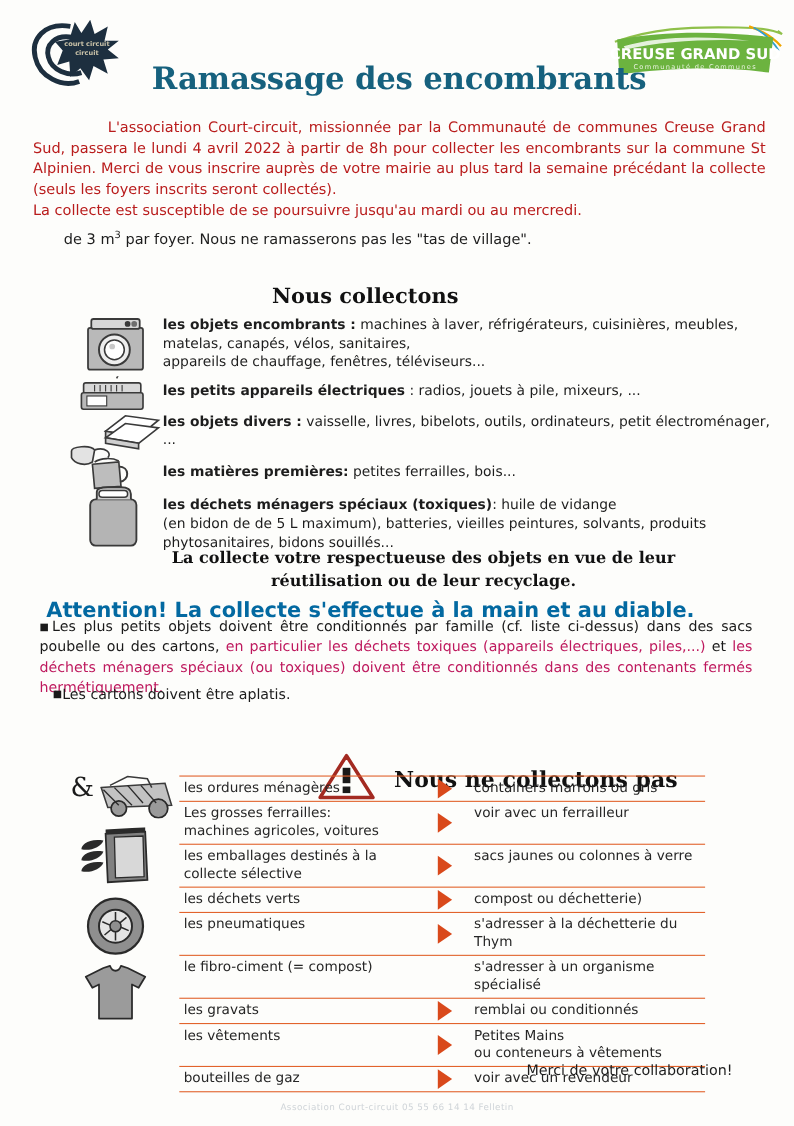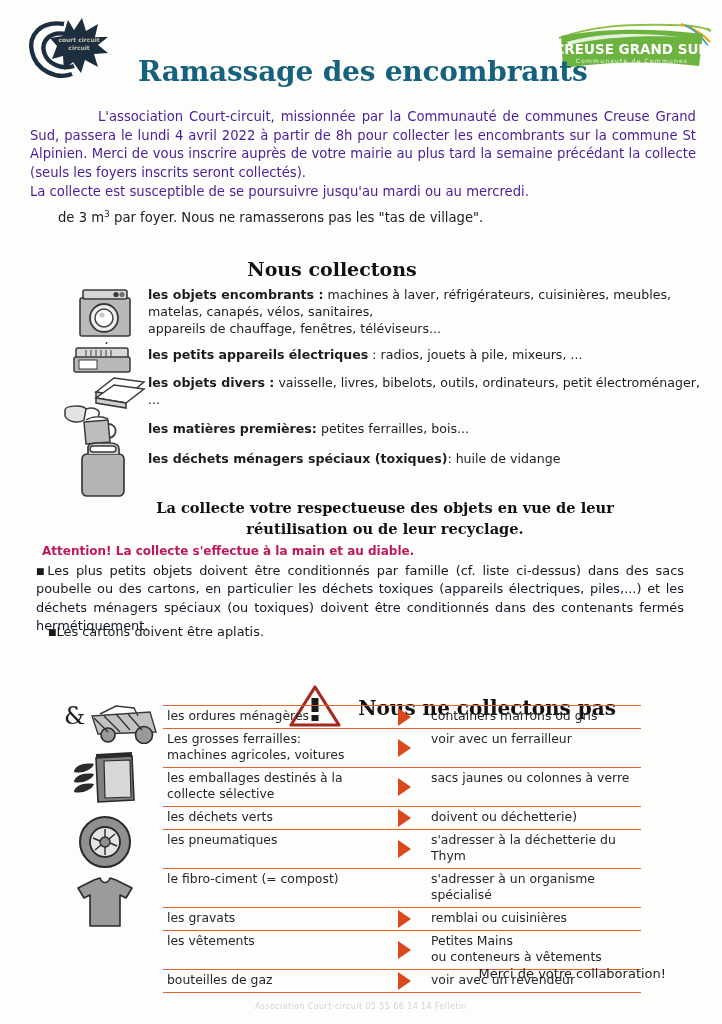--- a/index.html
+++ b/index.html
@@ -25,21 +25,21 @@
     letter-spacing:-0.2px;
     color:#16617e;
     white-space:nowrap;
     margin-left:32px;
   }
 
   
   .intro{
     position:absolute;left:30px;top:108px;width:666px;
     font-size:13.2px;line-height:1.42;text-align:justify;
-    color:#4c1d95;
+    color:#b91c1c;
   }
   .intro p{margin:0;}
   .intro .ind{text-indent:68px;}
 
   .limit{
     position:absolute;left:58px;top:208px;width:620px;
     font-size:13.2px;line-height:1.45;color:#1d1d1d;
   }
   .limit p{margin:0;}
   sup{font-size:9px;vertical-align:super;}
@@ -60,29 +60,29 @@
 
   
   .respect{
     position:absolute;left:150px;top:498px;width:470px;
     text-align:center;
     font-family:"DejaVu Serif", serif;font-weight:bold;font-size:14.6px;line-height:1.42;
     color:#111;
   }
   .attention{
     position:absolute;left:42px;top:544px;
-    font-size:12px;font-weight:bold;color:#be185d;
+    font-size:19px;font-weight:bold;color:#0369a1;
   }
   .bullets{
     position:absolute;left:36px;top:562px;width:648px;
     font-size:12.9px;line-height:1.42;text-align:justify;
   }
   .bullets p{margin:0;}
   .bul{font-size:9px;vertical-align:1px;}
-  .org{color:#0f172a;}
+  .org{color:#be185d;}
   .last-bullet{position:absolute;left:48px;top:624px;font-size:12.9px;}
 
   
   .h-nocollect-wrap{position:absolute;left:0;top:684px;width:616px;text-align:right;}
   .warn-tri{display:inline-block;vertical-align:middle;margin-right:12px;}
   .h-nocollect{
     display:inline-block;vertical-align:middle;
     font-family:"DejaVu Serif", serif;font-weight:bold;font-size:20px;color:#111;
   }
 
@@ -229,20 +229,21 @@
       <b>les petits appareils électriques</b><span> : radios, jouets à pile, mixeurs, ...</span>
     </div>
     <div class="cl-row" style="margin-top:10px;">
       <b>les objets divers :</b><span> vaisselle, livres, bibelots, outils, ordinateurs, petit électroménager, ...</span>
     </div>
     <div class="cl-row" style="margin-top:12px;">
       <b>les matières premières:</b><span> petites ferrailles, bois...</span>
     </div>
     <div class="cl-row" style="margin-top:13px;">
       <b>les déchets ménagers spéciaux (toxiques)</b><span>: huile de vidange</span><br>
+      <span>(en bidon de de 5 L maximum), batteries, vieilles peintures, solvants, produits phytosanitaires, bidons souillés...</span>
     </div>
   </div>
 
   <div class="respect">
     <div>La  collecte votre respectueuse des objets en vue de leur</div>
     <div>réutilisation ou de leur recyclage.</div>
   </div>
 
   <div class="attention">Attention! La collecte s'effectue à la main et au diable.</div>
 
@@ -343,21 +344,21 @@
           <span class="tri-r"></span>
         </div>
       <div class="nc-right">sacs jaunes ou colonnes à verre</div>
     </div>
 
     <div class="nc-row">
       <div class="nc-left">les déchets verts</div>
       <div class="nc-arrow">
           <span class="tri-r"></span>
         </div>
-      <div class="nc-right">doivent ou déchetterie)</div>
+      <div class="nc-right">compost ou déchetterie)</div>
     </div>
 
     <div class="nc-row">
       <div class="nc-left">les pneumatiques</div>
       <div class="nc-arrow">
           <span class="tri-r"></span>
         </div>
       <div class="nc-right">s'adresser à la déchetterie du Thym</div>
     </div>
 
@@ -365,21 +366,21 @@
       <div class="nc-left">le fibro-ciment (= compost)</div>
       <div class="nc-arrow"></div>
       <div class="nc-right">s'adresser à un organisme spécialisé</div>
     </div>
 
     <div class="nc-row">
       <div class="nc-left">les gravats</div>
       <div class="nc-arrow">
           <span class="tri-r"></span>
         </div>
-      <div class="nc-right">remblai ou cuisinières</div>
+      <div class="nc-right">remblai ou conditionnés</div>
     </div>
 
     <div class="nc-row">
       <div class="nc-left">les vêtements</div>
       <div class="nc-arrow">
           <span class="tri-r"></span>
         </div>
       <div class="nc-right">
         <span>Petites Mains</span><br>
         <span>ou conteneurs à vêtements</span>

